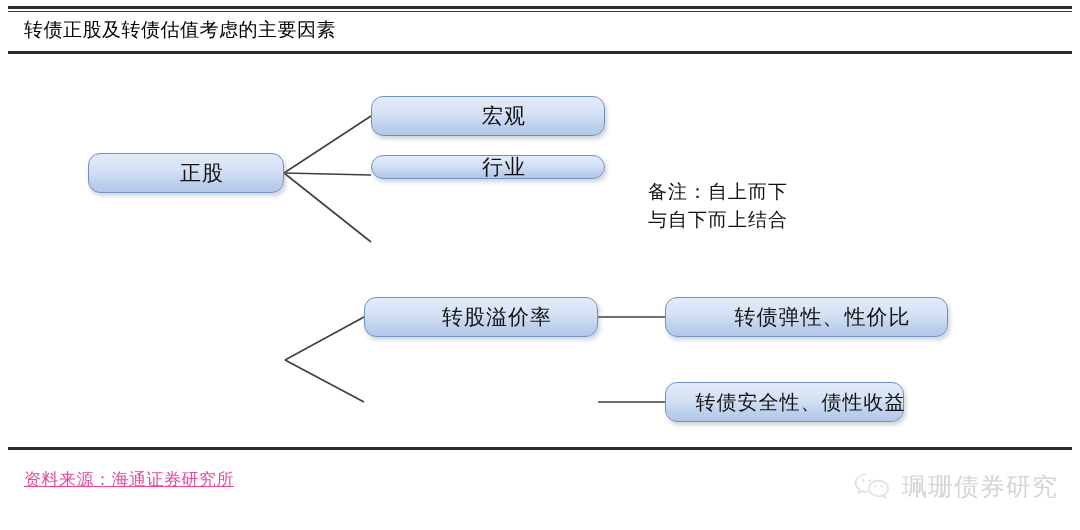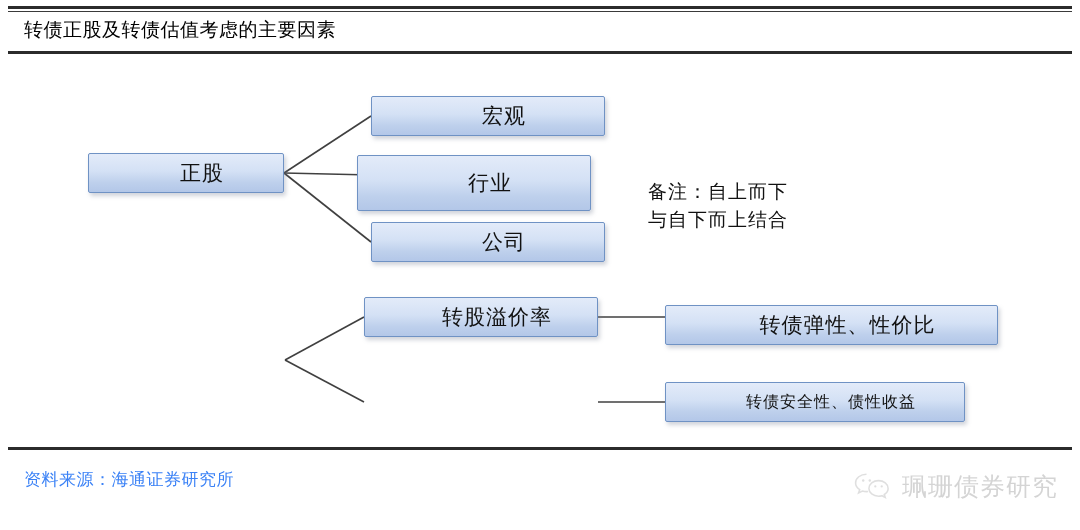--- a/index.html
+++ b/index.html
@@ -53,21 +53,21 @@
     top: 0;
     width: 1080px;
     height: 393px;
   }
 
   
   .node {
     position: absolute;
     box-sizing: border-box;
     border: 1px solid #6f92c4;
-    border-radius: 2px;
+    border-radius: 12px;
     background: linear-gradient(to bottom, #e3ebf9 0%, #d4e1f5 45%, #bed0ec 75%, #b3c7e8 100%);
     box-shadow: 2px 3px 4px rgba(120,130,150,0.35);
     display: flex;
     align-items: center;
     justify-content: center;
     color: #111111;
     font-size: 21px;
     letter-spacing: 1px;
     white-space: nowrap;
     font-family: Liberation Serif, serif;
@@ -85,22 +85,23 @@
   }
 
   
   .source {
     position: absolute;
     left: 24px;
     top: 468px;
     font-size: 17px;
     letter-spacing: 0.5px;
     white-space: nowrap;
-    color: #3b82f6;
+    color: #ec4899;
     font-family: "Liberation Serif", "DejaVu Serif", serif;
+    text-decoration: underline;
   }
 
   .watermark {
     position: absolute;
     right: 22px;
     top: 470px;
     display: flex;
     align-items: center;
     gap: 9px;
     opacity: 0.42;
@@ -134,34 +135,33 @@
     <line x1="285" y1="306" x2="364" y2="348" stroke="#404040" stroke-width="1.6"></line>
 
     <line x1="598" y1="263" x2="665" y2="263" stroke="#404040" stroke-width="1.6"></line>
     <line x1="598" y1="348" x2="665" y2="348" stroke="#404040" stroke-width="1.6"></line>
   </svg>
 
   <div class="node" style="left:88px;  top:99px;  width:196px; height:40px;text-align:center;">正股</div>
 
   <div class="node" style="left:371px; top:42px;  width:234px; height:40px;">宏观</div>
 
-  <div class="node" style="left:357px; top:101px; width:234px; height:56px;">行业</div>
+  <div class="node" style="left:371px; top:101px; width:234px; height:24px;">行业</div>
 
-  <div class="node" style="left:371px; top:168px; width:234px; height:40px;">公司</div>
 
   <div class="note" style="left:648px; top:92px;margin-top:32px;">备注：自上而下
 与自下而上结合</div>
 
 
   <div class="node" style="left:364px; top:243px; width:234px; height:40px;">转股溢价率</div>
 
 
-  <div class="node" style="left:665px; top:243px; width:333px; height:40px;margin-top:8px;">转债弹性、性价比</div>
+  <div class="node" style="left:665px; top:243px; width:283px; height:40px;">转债弹性、性价比</div>
 
-  <div class="node" style="left:665px; top:328px; width:300px; height:40px; font-size:16px;">转债安全性、债性收益</div>
+  <div class="node" style="left:665px; top:328px; width:239px; height:40px; font-size:20px;">转债安全性、债性收益</div>
 
 </div>
 
 <div class="rule rule-footer"></div>
 <div class="source">资料来源：海通证券研究所</div>
 
 <div class="watermark">
   <svg class="wm-icon" width="40" height="32" viewBox="0 0 40 32">
     <g fill="none" stroke="#b5b5b5" stroke-width="1.6">
       <path d="M13.5 3.2C7.4 3.2 2.6 7.1 2.6 11.9c0 2.7 1.6 5.1 4.1 6.7l-1.1 3.3 3.8-1.9c1.3.4 2.7.6 4.1.6 .5 0 1 0 1.5-.1"></path>

